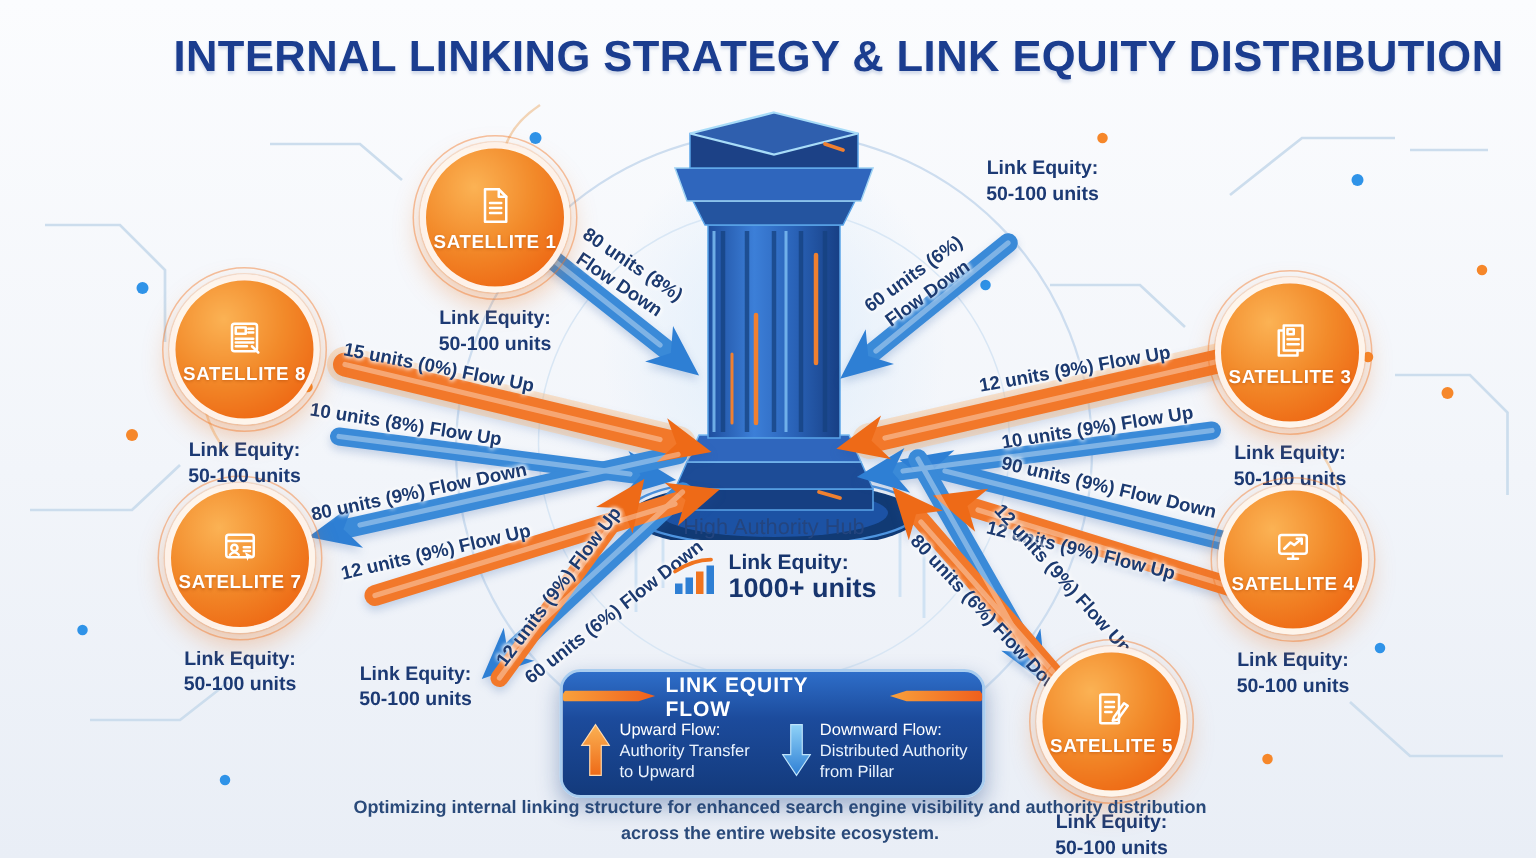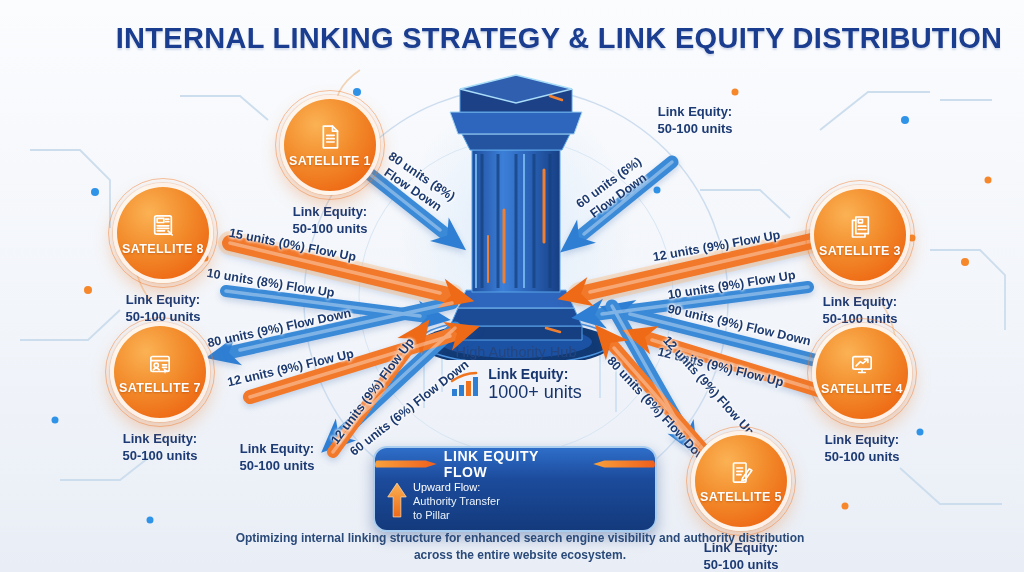--- a/index.html
+++ b/index.html
@@ -28,21 +28,21 @@
     text-shadow:0 1px 3px rgba(255,255,255,.95),0 -1px 3px rgba(255,255,255,.95),1px 0 3px rgba(255,255,255,.9);}
   .flow-label.twoline{white-space:normal;width:96px;text-align:center;line-height:1.25;}
   
   .pillar-text{position:absolute;left:516px;top:342px;transform:translateX(-50%);
     text-align:center;color:#1b3d8f;width:260px;}
   .pillar-title{font-size:23px;font-weight:800;letter-spacing:.3px;}
   .pillar-sub{font-size:14.5px;font-weight:400;color:#24457f;margin-top:2px;}
   .pillar-equity{display:flex;align-items:center;justify-content:center;gap:8px;margin-top:6px;}
   .pillar-equity .txt{text-align:left;color:#17356e;line-height:1.15;}
   .pe-1{font-size:14px;font-weight:700;}
-  .pe-2{font-size:18px;font-weight:400;}
+  .pe-2{font-size:18px;font-weight:700;}
   
   .legend{position:absolute;left:373px;top:446px;width:280px;height:82px;border-radius:14px;
     background:linear-gradient(180deg,#2e6ec9 0%,#1c4b9c 38%,#133a7c 100%);
     border:2px solid #a9cdef;box-shadow:0 6px 14px rgba(20,60,130,.35);}
   .legend-header{display:flex;align-items:center;justify-content:center;gap:7px;height:26px;margin-top:3px;}
   .legend-title{color:#fff;font-weight:800;font-size:14px;letter-spacing:.6px;}
   .pill{height:11px;width:62px;background:linear-gradient(90deg,#f9a13c,#ef5f1c);}
   .pill-left{clip-path:polygon(0 18%,82% 18%,100% 50%,82% 82%,0 82%);border-radius:6px 0 0 6px;}
   .pill-right{clip-path:polygon(100% 18%,18% 18%,0 50%,18% 82%,100% 82%);border-radius:0 6px 6px 0;}
   .legend-body{display:flex;justify-content:space-between;padding:4px 10px 0 12px;}
@@ -355,21 +355,37 @@
               <linearGradient id="ua" x1="0" y1="0" x2="0" y2="1">
             <stop offset="0%" stop-color="#fbb254"></stop>
                 <stop offset="100%" stop-color="#ee6a17"></stop>
               </linearGradient>
             </defs>
           <polygon points="13,2 25,20 18,20 18,46 8,46 8,20 1,20" fill="url(#ua)" stroke="#ffd9ad" stroke-width="1"></polygon>
         </svg>
         <div class="legend-text">
           <span class="lt-title">Upward Flow:</span>
           <span>Authority Transfer</span>
-          <span>to Pillar</span>
+          <span>to Upward</span>
         </div>
       </div>
+      <div class="legend-item">
+        <svg width="20" height="38" viewBox="0 0 26 48">
+          <defs>
+              <linearGradient id="da" x1="0" y1="0" x2="0" y2="1">
+            <stop offset="0%" stop-color="#8fd2f8"></stop>
+                <stop offset="100%" stop-color="#2e7fd4"></stop>
+              </linearGradient>
+            </defs>
+          <polygon points="13,46 1,28 8,28 8,2 18,2 18,28 25,28" fill="url(#da)" stroke="#bfe4fb" stroke-width="1"></polygon>
+        </svg>
+        <div class="legend-text">
+          <span class="lt-title">Downward Flow:</span>
+          <span>Distributed Authority</span>
+          <span>from Pillar</span>
+        </div>
+      </div>
     </div>
   </div>
 
   <div class="caption">Optimizing internal linking structure for enhanced search engine visibility and authority distribution across the entire website ecosystem.</div>
 
 </div>
 
 </body></html>

